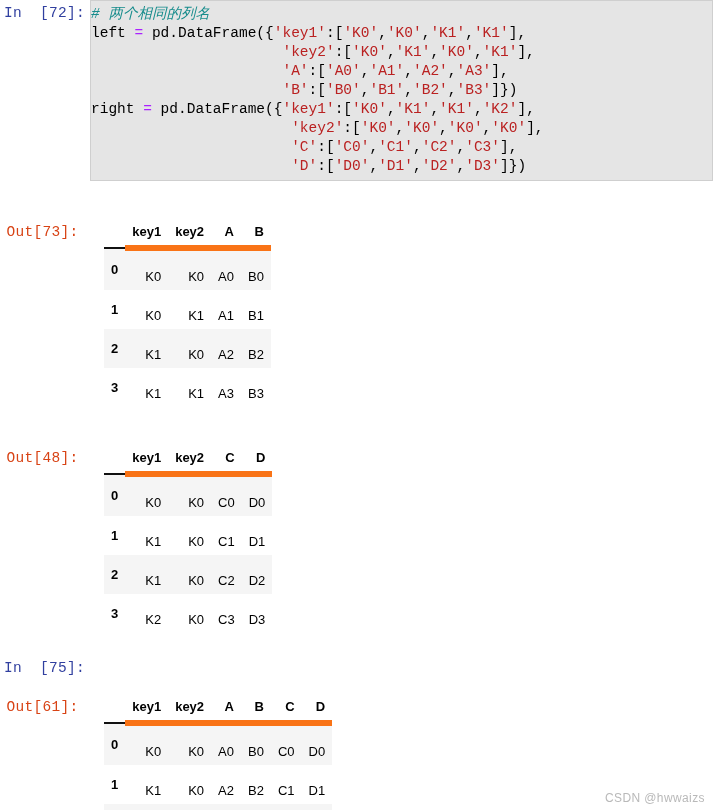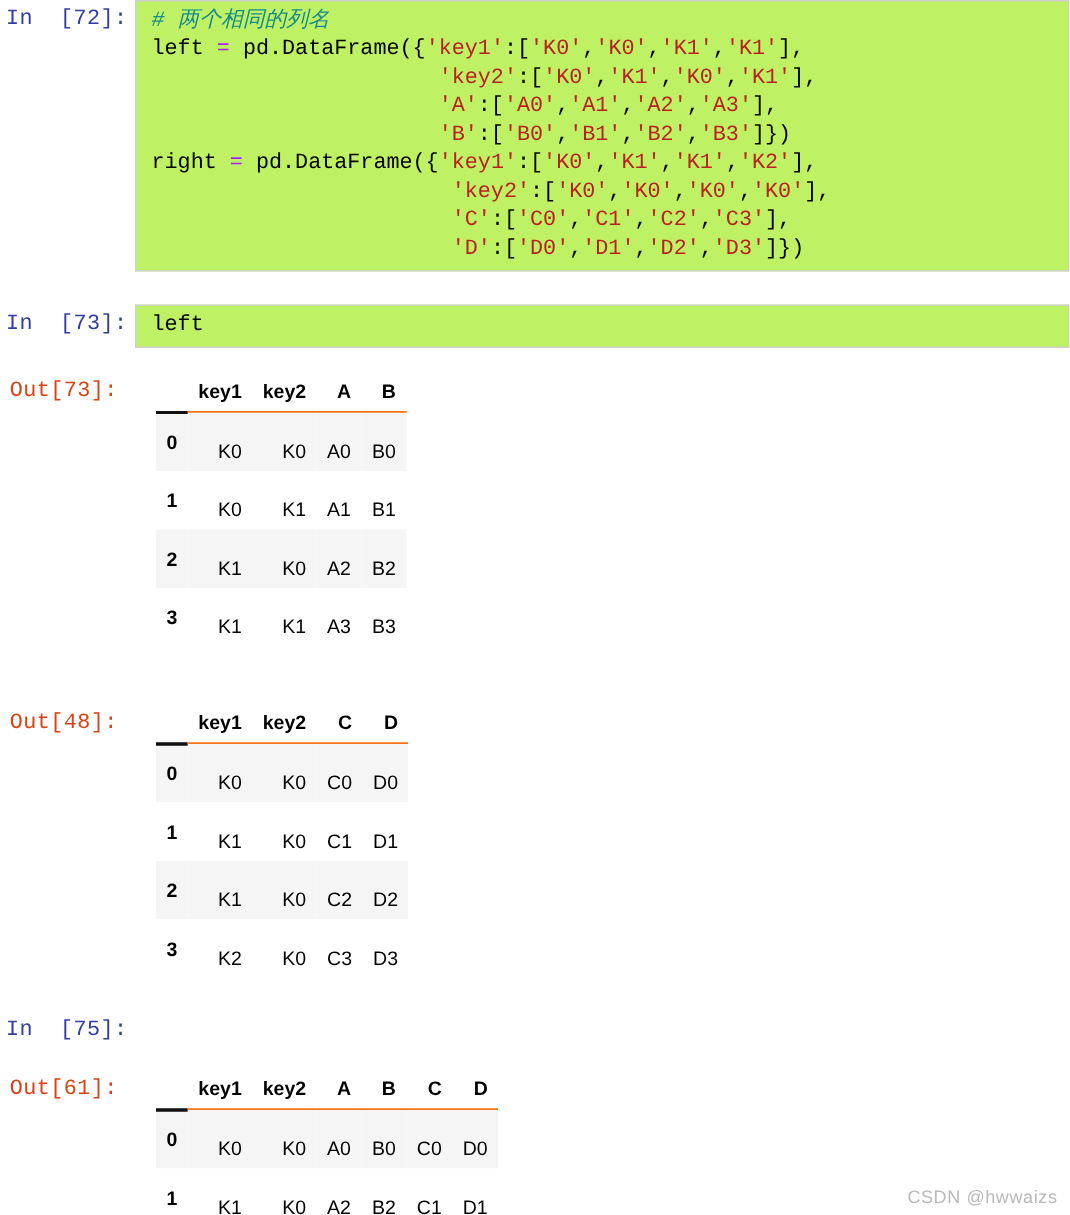--- a/index.html
+++ b/index.html
@@ -42,23 +42,23 @@
     white-space: pre;
     user-select: none;
   }
   .prompt-in  { color: #303F9F; padding-top: 4px; }
   .prompt-out { color: #D84315; padding-top: 4px; text-align: center; }
 
   
   .input-area {
     flex: 1 1 auto;
     box-sizing: border-box;
-    background: #bef264;
+    background: #e5e5e5;
     border: 1px solid #cfcfcf;
-    padding: 4px 4px 4px 10px;
+    padding: 4px 4px 4px 0;
     overflow: hidden;
   }
   pre.code {
     margin: 0;
     font-family: "Liberation Mono", monospace;
     font-size: 14.5px;
     line-height: 19px;
     color: #000000;
     white-space: pre;
     tab-size: 4;
@@ -83,21 +83,21 @@
     margin-top: 2px;
     font-family: "Liberation Sans", sans-serif;
     font-size: 13px;
     color: #000000;
   }
   table.df thead th {
     font-weight: bold;
     text-align: right;
     padding: 3px 7px 6px 7px;
     border: none;
-    border-bottom: 1px solid #f97316;
+    border-bottom: 6px solid #f97316;
     white-space: nowrap;
     background: #ffffff;
   }
   table.df thead th.idxhead {
     border-bottom: 2px solid #111111;
   }
   table.df tbody th {
     font-weight: bold;
     text-align: left;
     padding: 6px 7px 6px 7px;
@@ -147,26 +147,20 @@
 <span>                      </span><span class="tok-str">'key2'</span><span>:[</span><span class="tok-str">'K0'</span><span>,</span><span class="tok-str">'K1'</span><span>,</span><span class="tok-str">'K0'</span><span>,</span><span class="tok-str">'K1'</span><span>],</span>
 <span>                      </span><span class="tok-str">'A'</span><span>:[</span><span class="tok-str">'A0'</span><span>,</span><span class="tok-str">'A1'</span><span>,</span><span class="tok-str">'A2'</span><span>,</span><span class="tok-str">'A3'</span><span>],</span>
 <span>                      </span><span class="tok-str">'B'</span><span>:[</span><span class="tok-str">'B0'</span><span>,</span><span class="tok-str">'B1'</span><span>,</span><span class="tok-str">'B2'</span><span>,</span><span class="tok-str">'B3'</span><span>]})</span>
 <span>right </span><span class="tok-op">=</span><span> pd.DataFrame({</span><span class="tok-str">'key1'</span><span>:[</span><span class="tok-str">'K0'</span><span>,</span><span class="tok-str">'K1'</span><span>,</span><span class="tok-str">'K1'</span><span>,</span><span class="tok-str">'K2'</span><span>],</span>
 <span>                       </span><span class="tok-str">'key2'</span><span>:[</span><span class="tok-str">'K0'</span><span>,</span><span class="tok-str">'K0'</span><span>,</span><span class="tok-str">'K0'</span><span>,</span><span class="tok-str">'K0'</span><span>],</span>
 <span>                       </span><span class="tok-str">'C'</span><span>:[</span><span class="tok-str">'C0'</span><span>,</span><span class="tok-str">'C1'</span><span>,</span><span class="tok-str">'C2'</span><span>,</span><span class="tok-str">'C3'</span><span>],</span>
 <span>                       </span><span class="tok-str">'D'</span><span>:[</span><span class="tok-str">'D0'</span><span>,</span><span class="tok-str">'D1'</span><span>,</span><span class="tok-str">'D2'</span><span>,</span><span class="tok-str">'D3'</span><span>]})</span></pre>
         </div>
       </div>
       <div class="gap-lg"></div>
-      <div class="cell">
-        <div class="prompt prompt-in">In  [73]:</div>
-        <div class="input-area">
-          <pre class="code"><span>left</span></pre>
-        </div>
-      </div>
       <div class="gap-md"></div>
       <div class="cell">
         <div class="prompt prompt-out">Out[73]:</div>
         <div class="output-area">
           <table class="df">
             <thead>
               <tr>
                 <th class="idxhead"></th>
                 <th>key1</th>
                 <th>key2</th>

